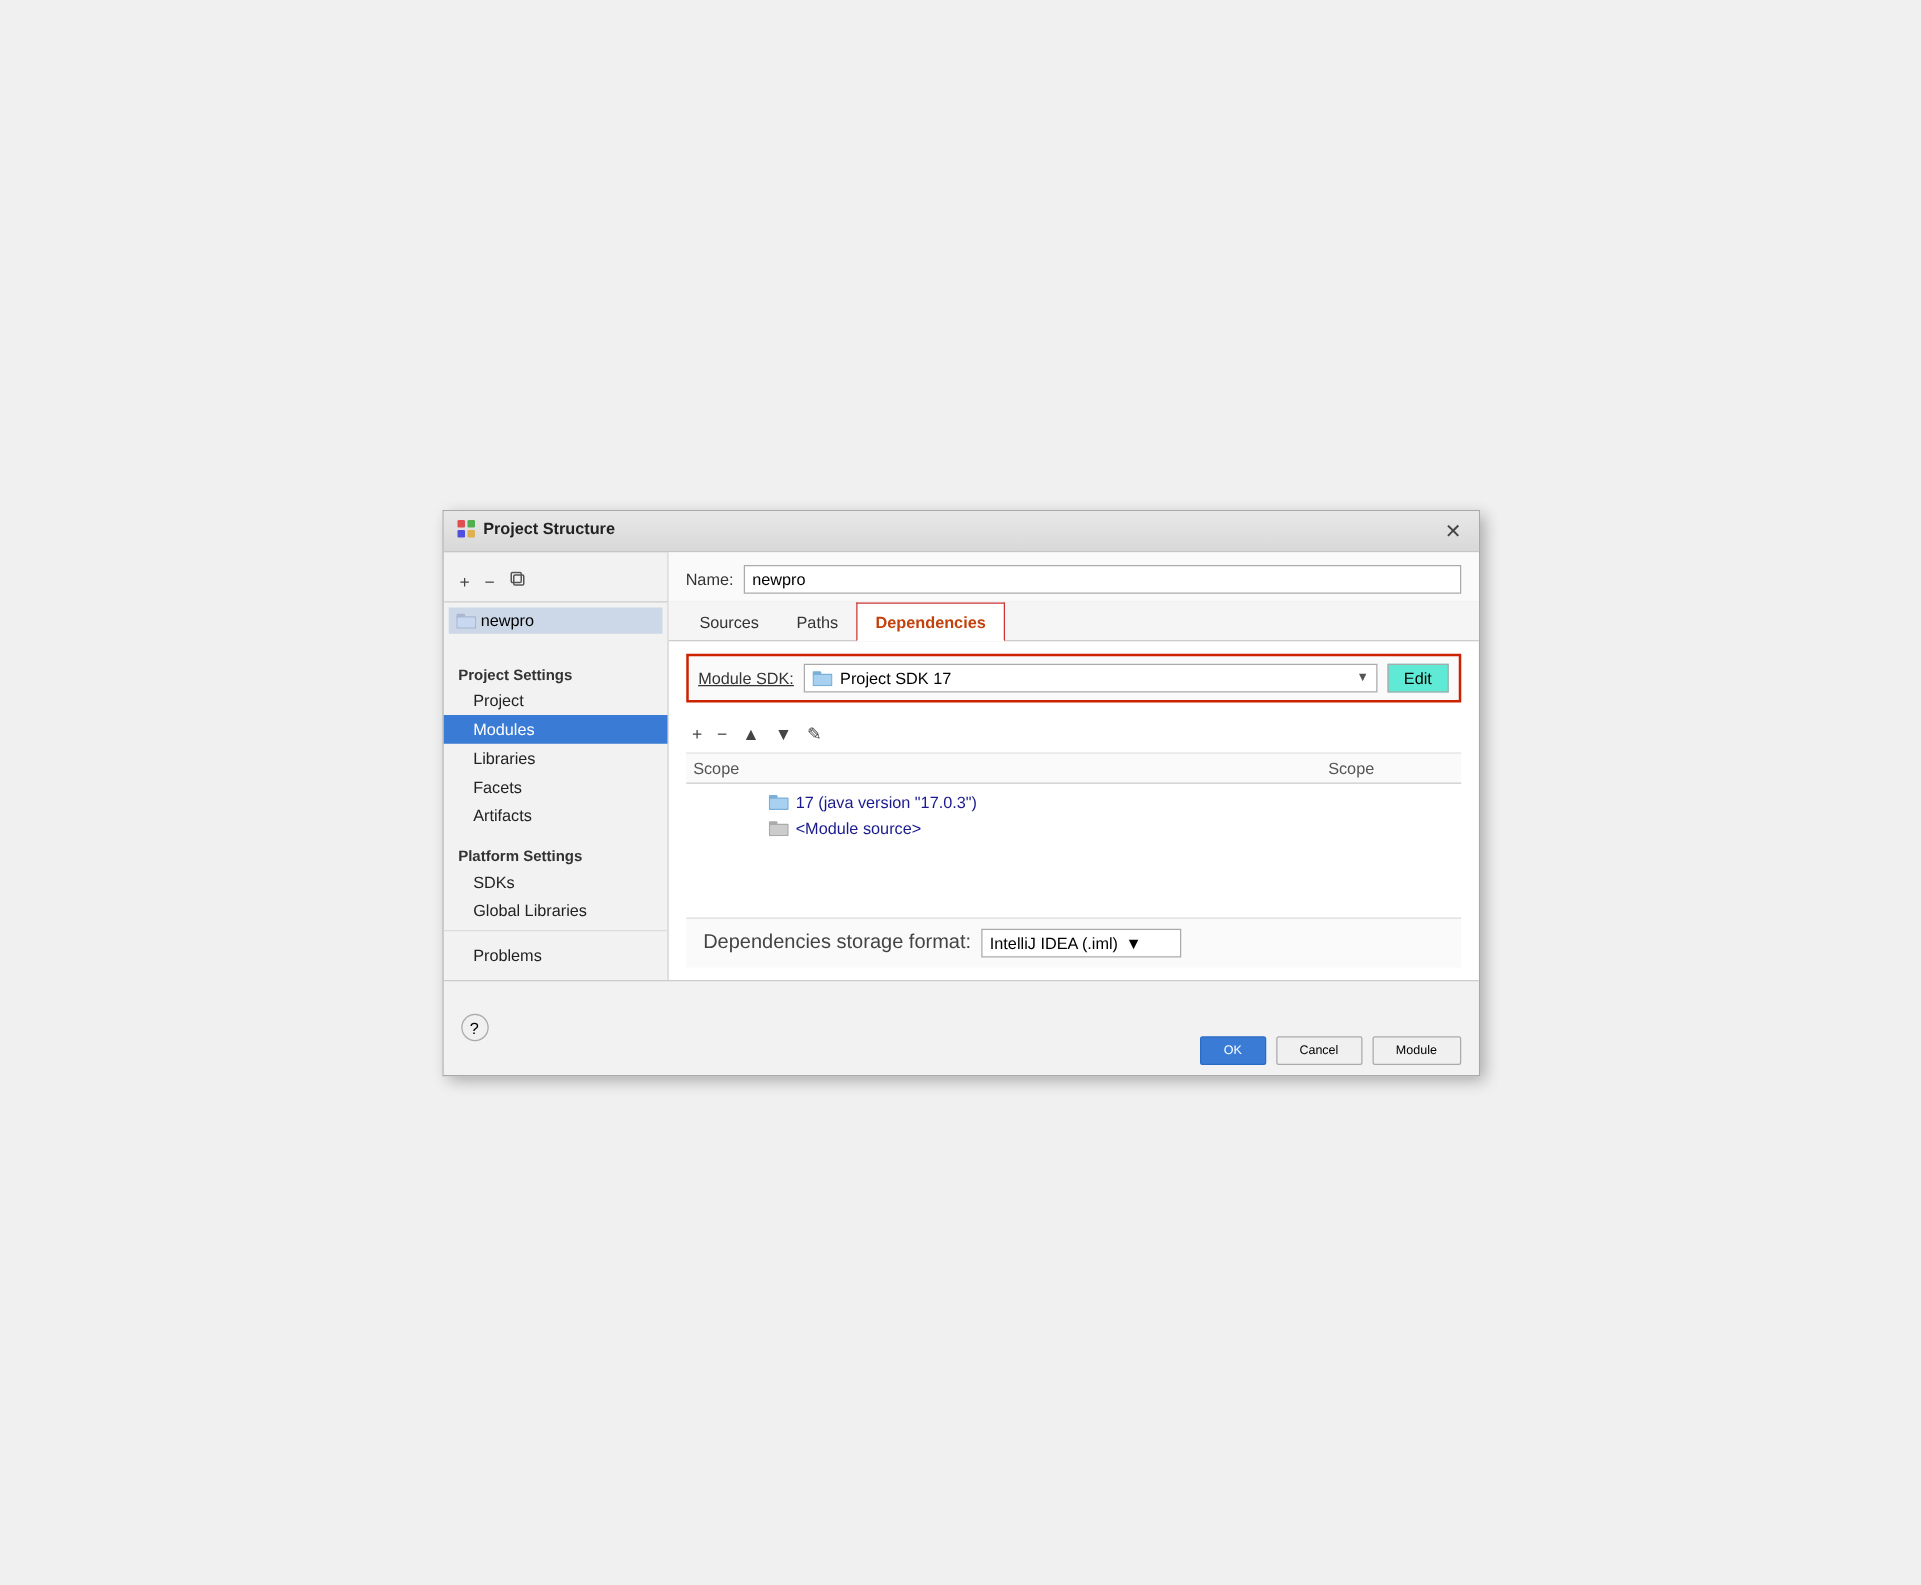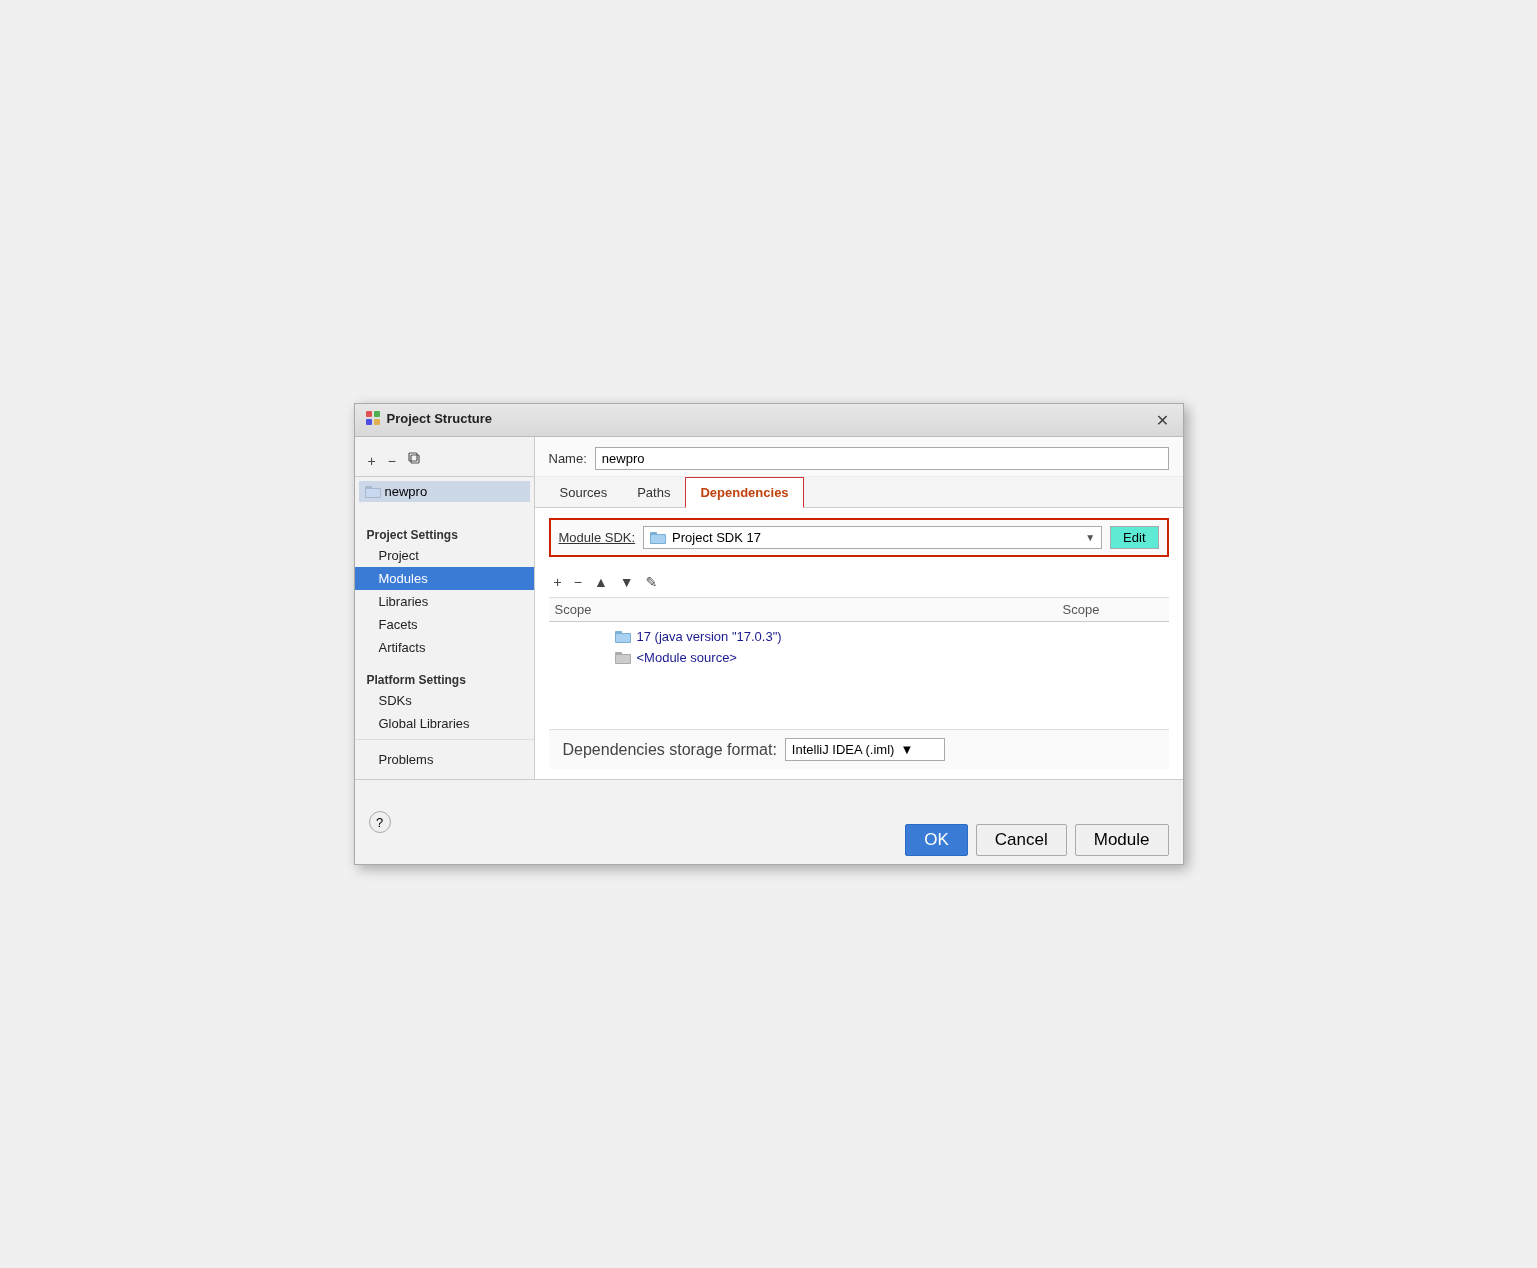--- a/index.html
+++ b/index.html
@@ -38,21 +38,21 @@
     .dep-table-header { display: flex; padding: 4px 6px; border-bottom: 1px solid #ccc; background: #fafafa; }
     .dep-table-header .col-export { width: 60px; color: #555; }
     .dep-table-header .col-scope { width: 100px; color: #555; }
     .dep-table-body { padding: 4px 0; }
     .dep-row { display: flex; align-items: center; padding: 3px 6px; gap: 6px; }
     .dep-name { color: #1a1a8e; flex: 1; }
     .bottom-row { display: flex; align-items: center; padding: 8px 14px; border-top: 1px solid #ddd; background: #fafafa; gap: 8px; }
     .bottom-label { color: #444; font-size: 16px; white-space: nowrap; }
     .storage-dropdown { display: flex; align-items: center; border: 1px solid #aaa; background: white; padding: 3px 6px; gap: 6px; cursor: pointer; min-width: 160px; }
     .dialog-footer { display: flex; justify-content: flex-end; align-items: center; padding: 8px 14px; border-top: 1px solid #ccc; background: #f2f2f2; gap: 8px; }
-    .footer-btn { padding: 5px 18px; border: 1px solid #aaa; background: #f0f0f0; cursor: pointer; font-size: 17px; border-radius: 2px; margin-top: 36px; }
+    .footer-btn { padding: 5px 18px; border: 1px solid #aaa; background: #f0f0f0; cursor: pointer; font-size: 10px; border-radius: 2px; margin-top: 36px; }
     .footer-btn.primary { background: #3a7bd5; color: white; border-color: #2a6bc5; }
     .help-btn { width: 22px; height: 22px; border: 1px solid #aaa; border-radius: 50%; background: #f0f0f0; cursor: pointer; font-size: 13px; display: flex; align-items: center; justify-content: center; }
     .problems-section { padding: 8px 0 0; border-top: 1px solid #ddd; margin-top: 4px; }
   </style>
 </head>
 <body>
 
 <div class="dialog">
 
   <div class="title-bar">

